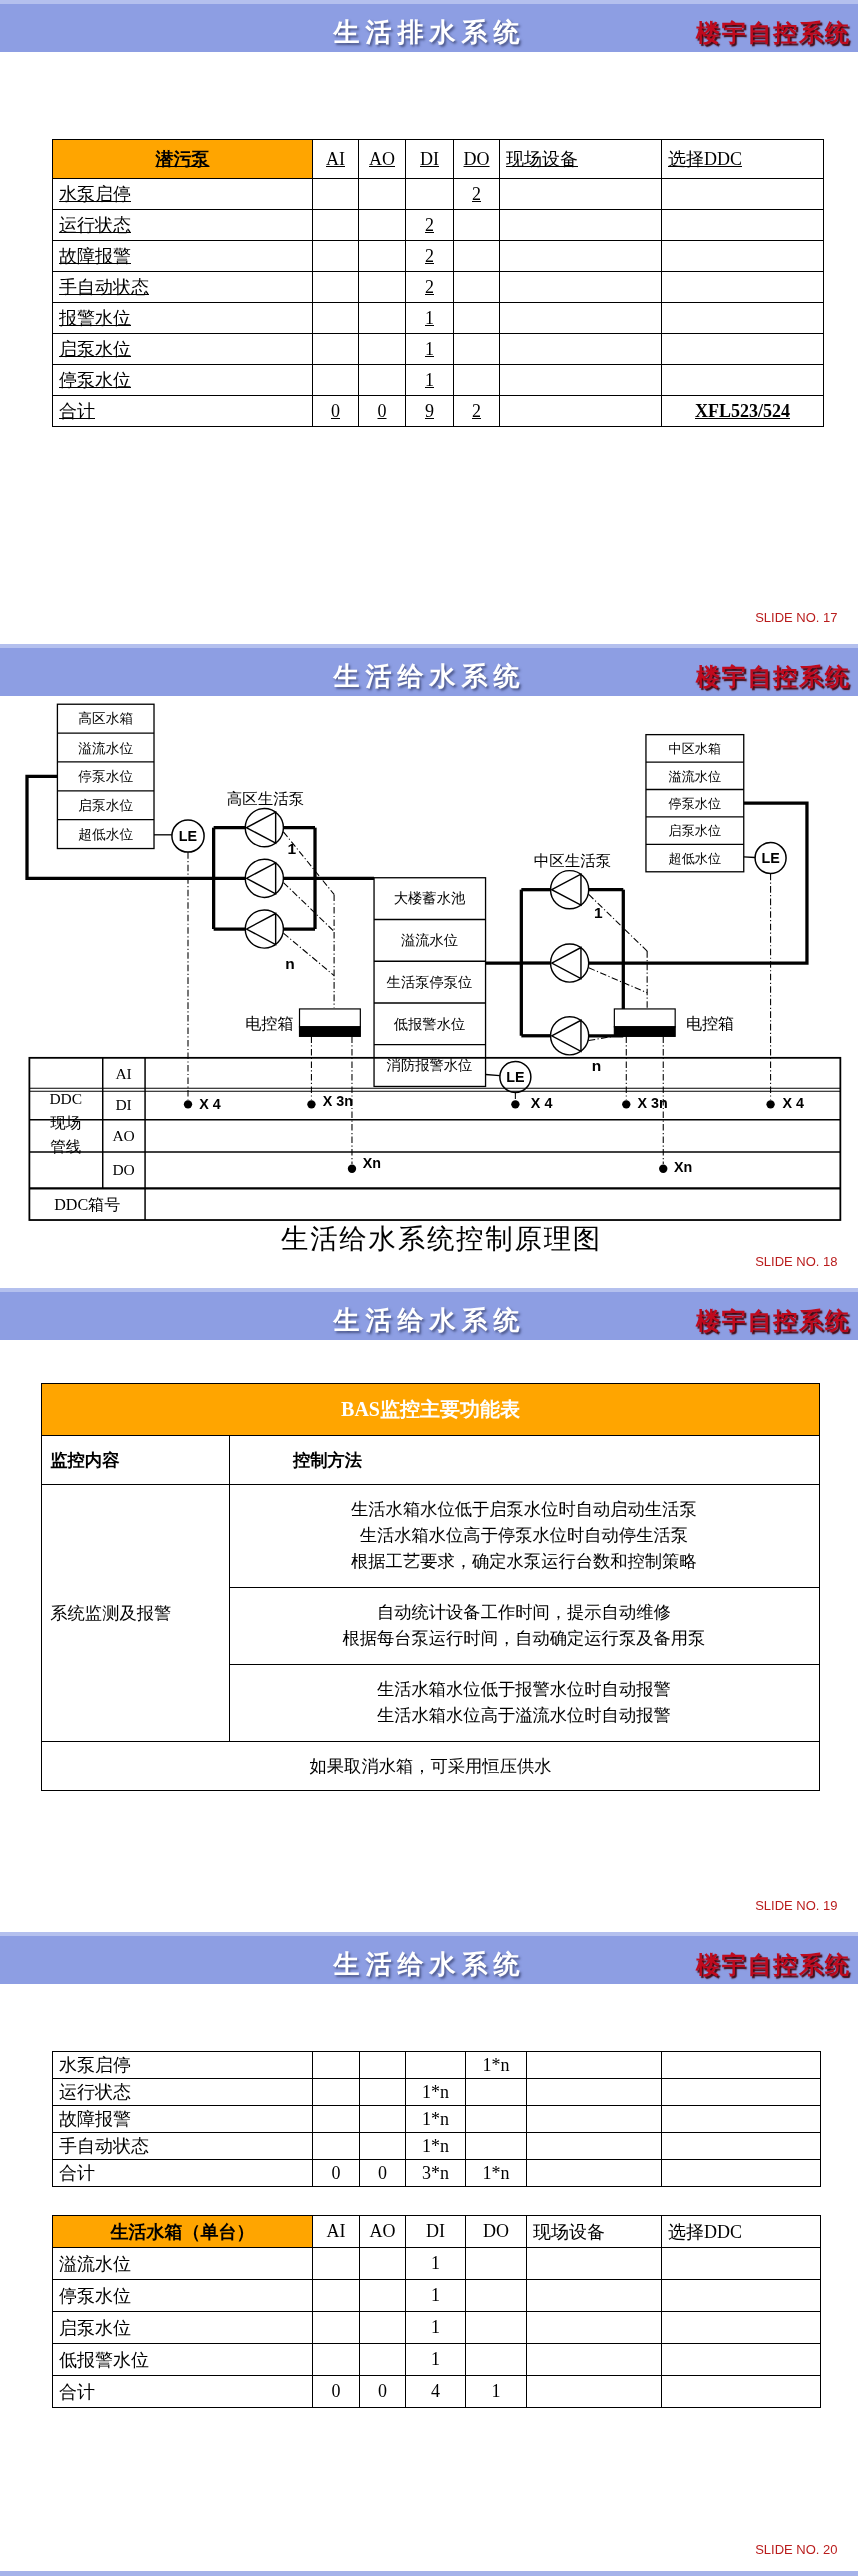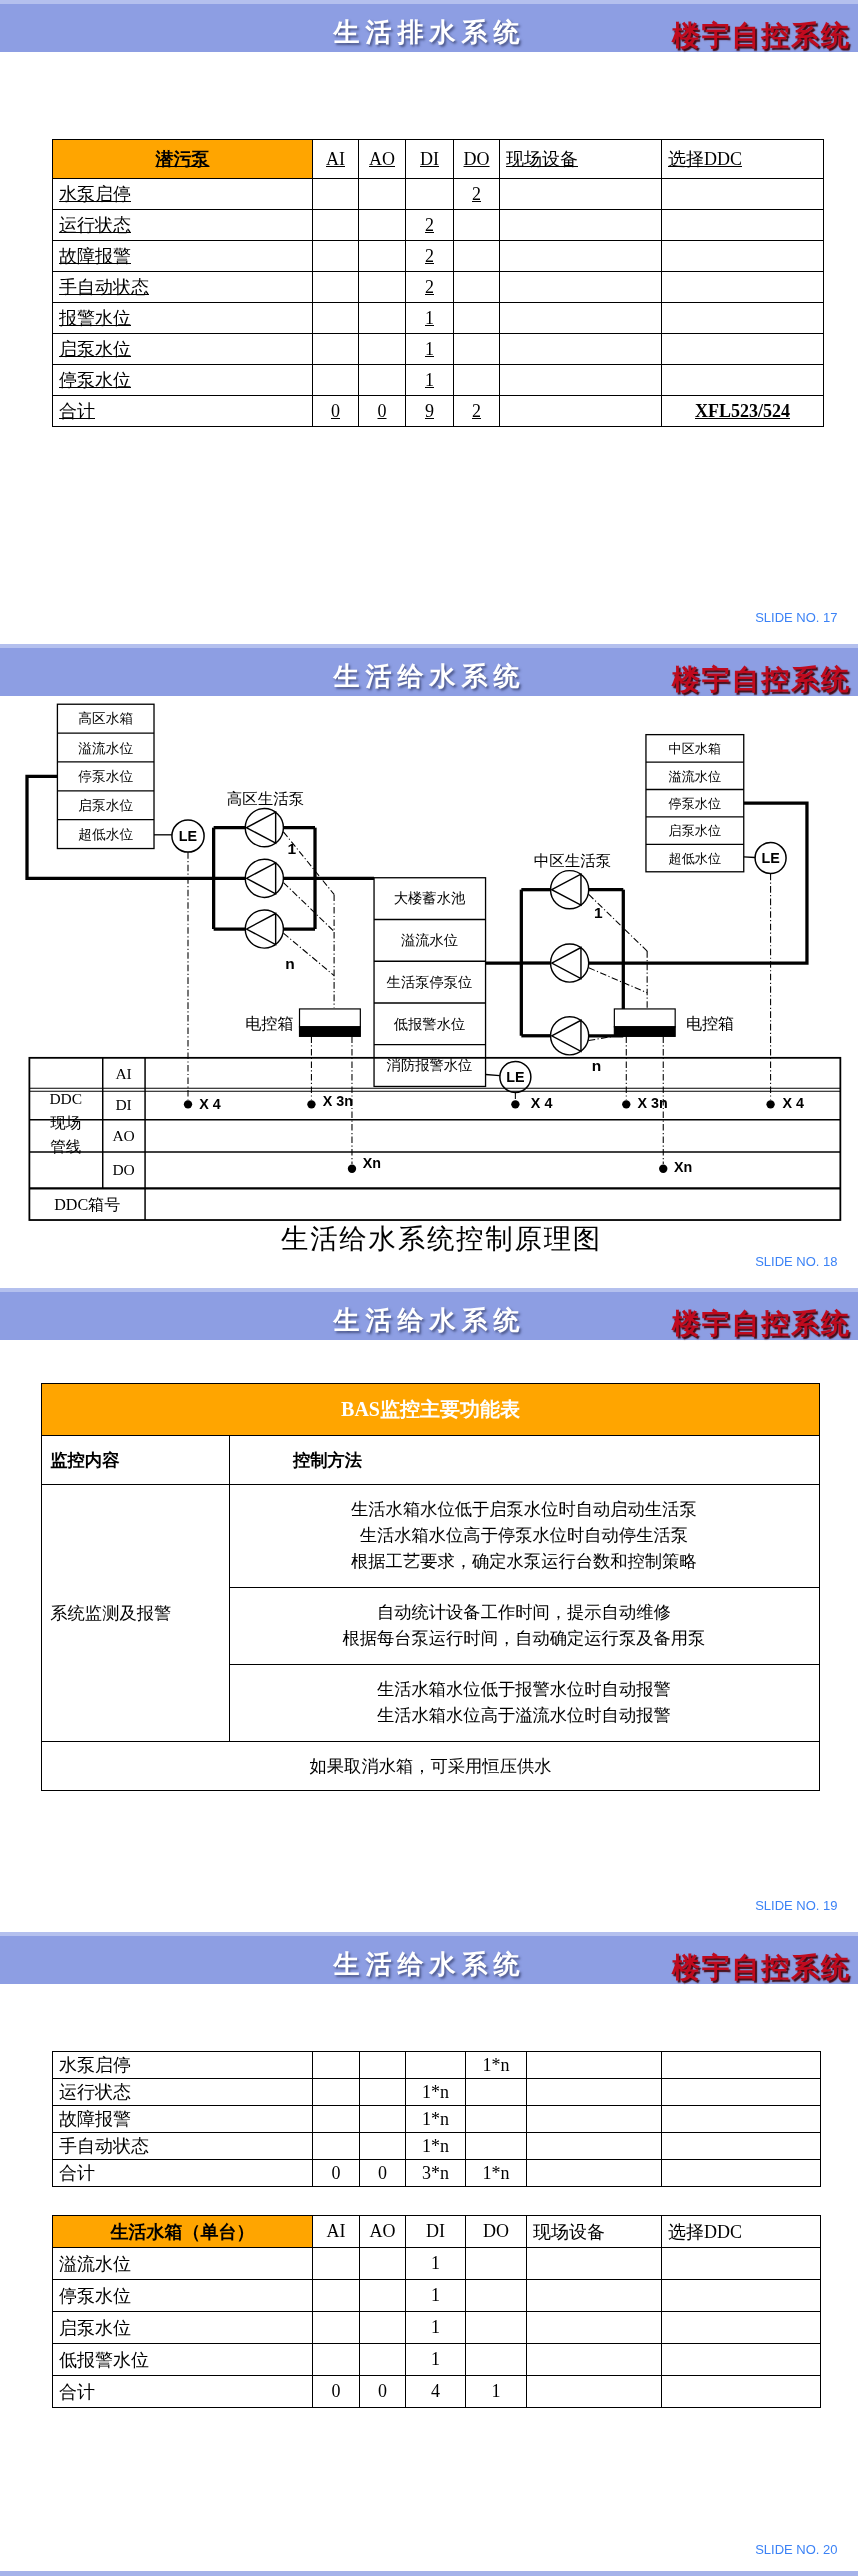--- a/index.html
+++ b/index.html
@@ -5,23 +5,23 @@
   html,body{margin:0;padding:0;background:#ffffff;}
   .page{position:relative;width:859px;height:2576px;background:#ffffff;overflow:hidden;
         font-family:"Liberation Serif", serif;color:#000;}
   .slide{position:absolute;left:0;width:859px;height:644px;background:#ffffff;overflow:hidden;}
   
   .shead{position:absolute;top:0;left:0;width:859px;height:52px;background:#8d9ee3;
          border-top:4.2px solid #b4c0ee;box-sizing:border-box;}
   .stitle{position:absolute;top:10.7px;left:0;width:100%;text-align:center;
           font-size:26px;font-weight:bold;color:#ffffff;letter-spacing:6px;
           text-shadow:1.8px 1.8px 2.4px rgba(70,80,130,.95);}
-  .brand{position:absolute;top:13px;right:8.3px;font-size:28px;font-weight:bold;color:#c00a1e;
+  .brand{position:absolute;top:13px;right:8.3px;font-size:24px;font-weight:bold;color:#c00a1e;
          letter-spacing:1.8px;text-shadow:1.8px 1.8px 1.2px #43060e;}
-  .slide-no{position:absolute;right:21.5px;bottom:19px;font-size:13px;color:#3b82f6;
+  .slide-no{position:absolute;right:21.5px;bottom:19px;font-size:13px;color:#b91c1c;
             font-family:"Liberation Sans", sans-serif;}
   
   table.io{border-collapse:collapse;table-layout:fixed;position:absolute;background:#fff;}
   table.io td,table.io th{border:1.8px solid #000;font-size:18px;padding:0 6px;overflow:hidden;
                           white-space:nowrap;font-weight:normal;text-align:center;box-sizing:border-box;}
   table.io .t-title{background:#FFA500;font-weight:bold;text-align:center;}
   table.io .lbl{text-align:left;}
   table.io .hd-left{text-align:left;}
   table.io .bold{font-weight:bold;}
   

